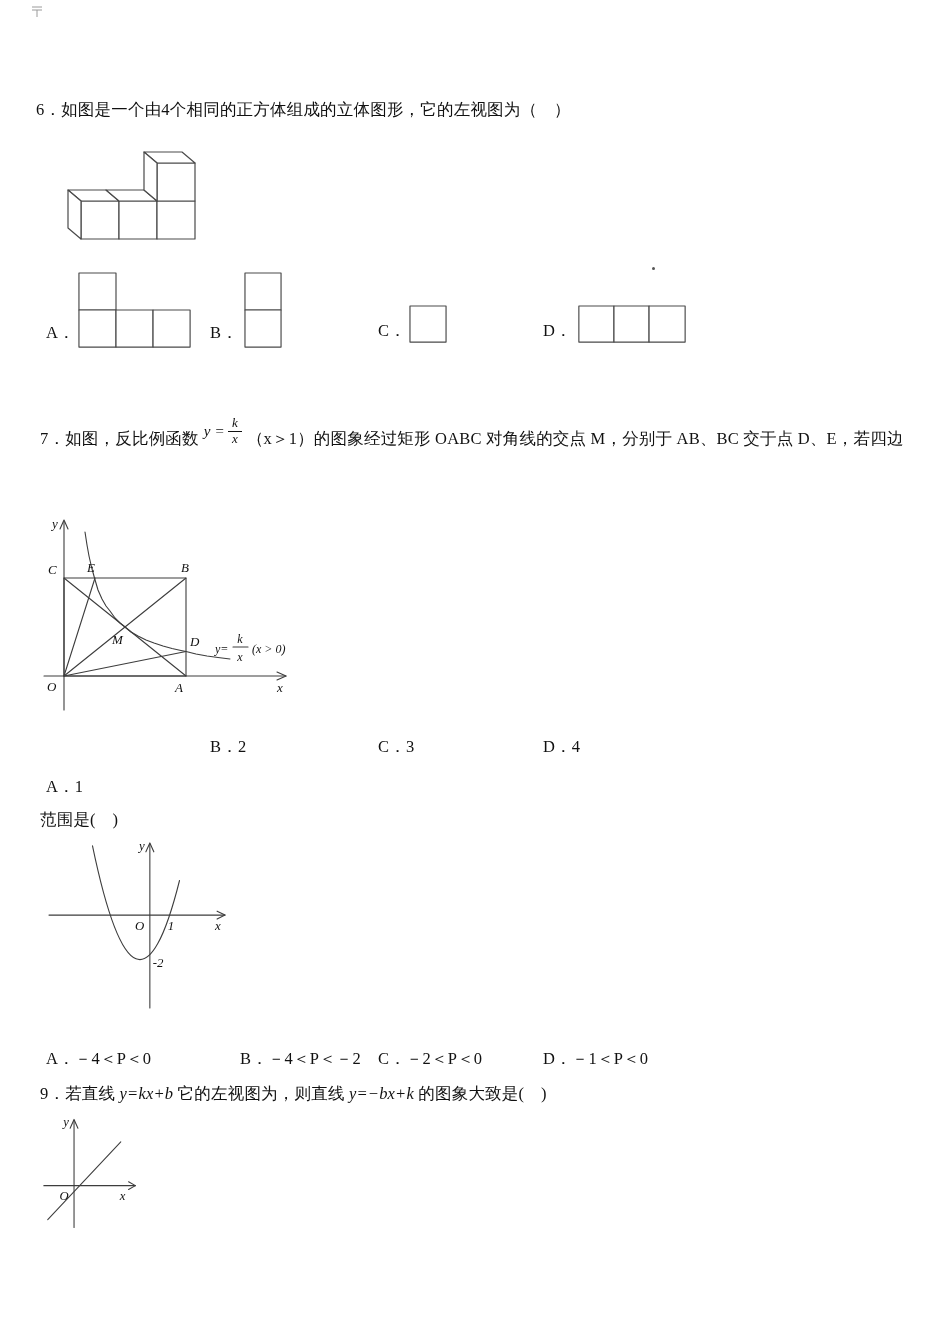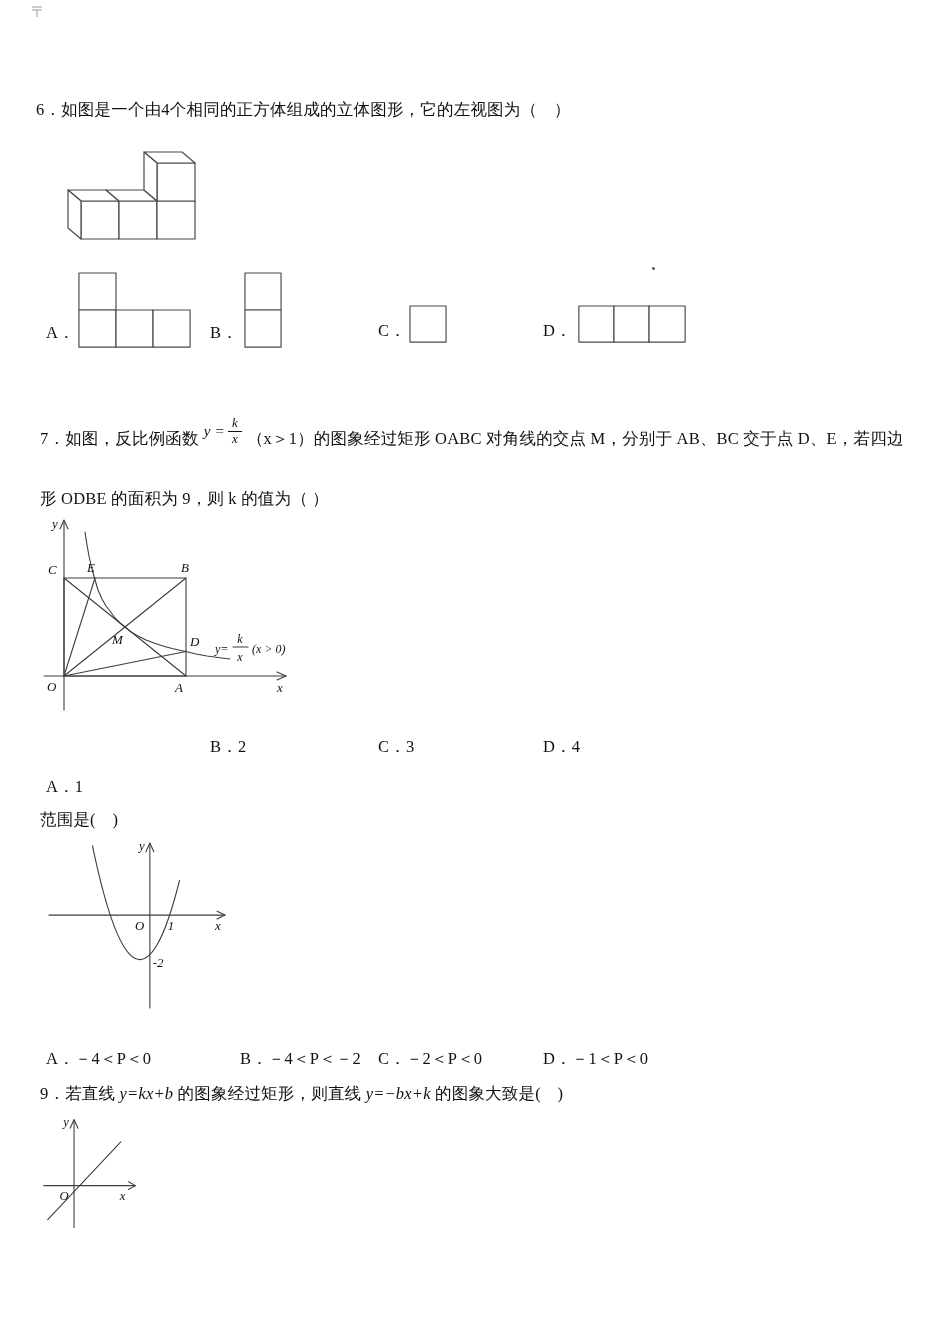--- a/index.html
+++ b/index.html
@@ -82,21 +82,20 @@
 
   <div class="tline" style="left:40px; top:425px;">
     <span>7．如图，反比例函数</span><span class="inline-math">
         <span class="lhs">y =</span>
         <span class="frac">
           <span class="num">k</span>
           <span class="den">x</span>
         </span>
       </span><span>（x＞1）的图象经过矩形 OABC 对角线的交点 M，分别于 AB、BC 交于点 D、E，若四边</span>
   </div>
-  <div class="tline" style="left:40px; top:487px;">形 ODBE 的面积为 9，则 k 的值为（ ）</div>
 
   <svg class="fig" style="left:34px; top:514px;" width="268" height="205" viewBox="0 0 268 205">
     <g>
       <line class="sk" x1="30" y1="196" x2="30" y2="8"></line>
       <polyline class="sk" points="26,15 30,6 34,15"></polyline>
       <line class="sk" x1="10" y1="162" x2="252" y2="162"></line>
       <polyline class="sk" points="243,158 252,162 243,166"></polyline>
     </g>
     <g>
       <rect class="sk" x="30" y="64" width="122" height="98"></rect>
@@ -149,21 +148,21 @@
       <text class="lbl" x="111" y="132">-2</text>
     </g>
   </svg>
 
   <span class="opt" style="left:46px;  top:1048px;">A．－4＜P＜0</span>
   <span class="opt" style="left:214px; top:1048px;margin-left:26px;">B．－4＜P＜－2</span>
   <span class="opt" style="left:378px; top:1048px;">C．－2＜P＜0</span>
   <span class="opt" style="left:543px; top:1048px;">D．－1＜P＜0</span>
 
   <div class="tline" style="left:40px; top:1082px;">
-    <span>9．若直线 </span><span class="mi">y=kx+b</span><span> 的图象经过矩形，则直线 </span><span class="mi">y=−bx+k</span><span> 的图象大致是(　)</span>
+    <span>9．若直线 </span><span class="mi">y=kx+b</span><span> 它的左视图为，则直线 </span><span class="mi">y=−bx+k</span><span> 的图象大致是(　)</span>
   </div>
 
   <svg class="fig" style="left:38px; top:1112px;" width="112" height="120" viewBox="0 0 115 122">
     <g>
       <line class="sk" x1="37" y1="118" x2="37" y2="8"></line>
       <polyline class="sk" points="33,16 37,7 41,16"></polyline>
       <line class="sk" x1="6" y1="75" x2="100" y2="75"></line>
       <polyline class="sk" points="93,71 100,75 93,79"></polyline>
     </g>
     <line class="sk" x1="10" y1="110" x2="85" y2="30"></line>

